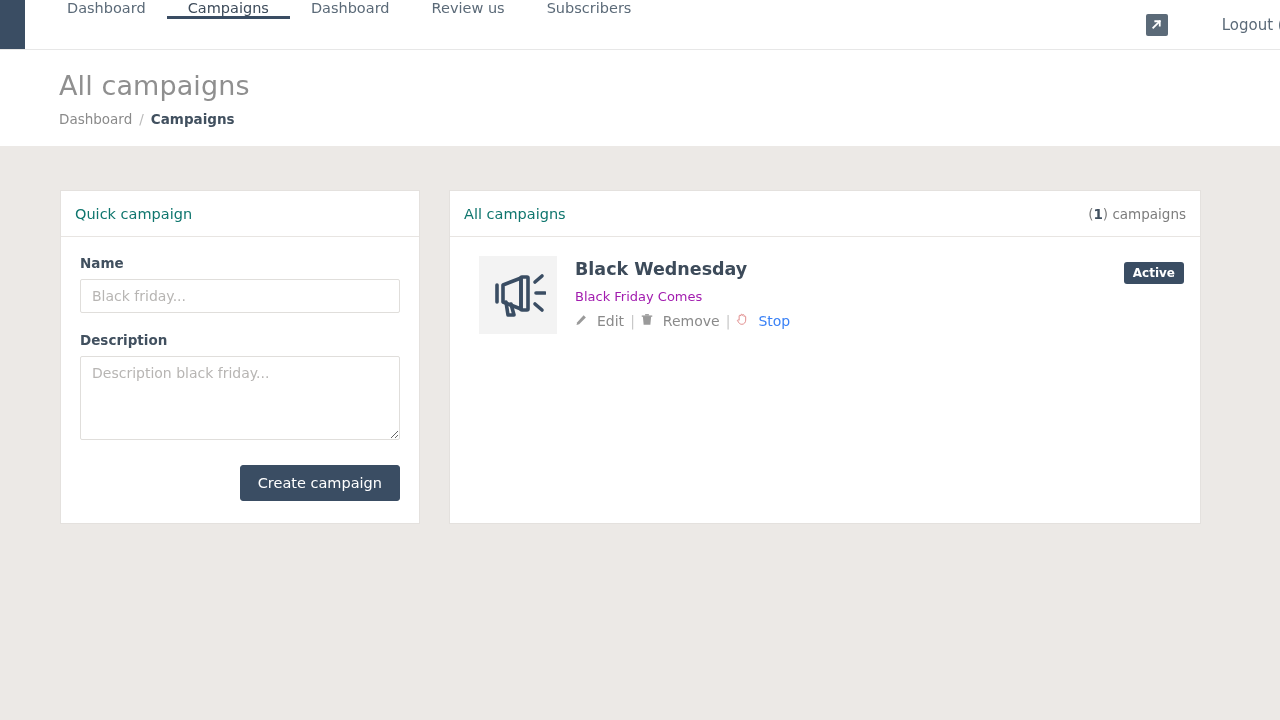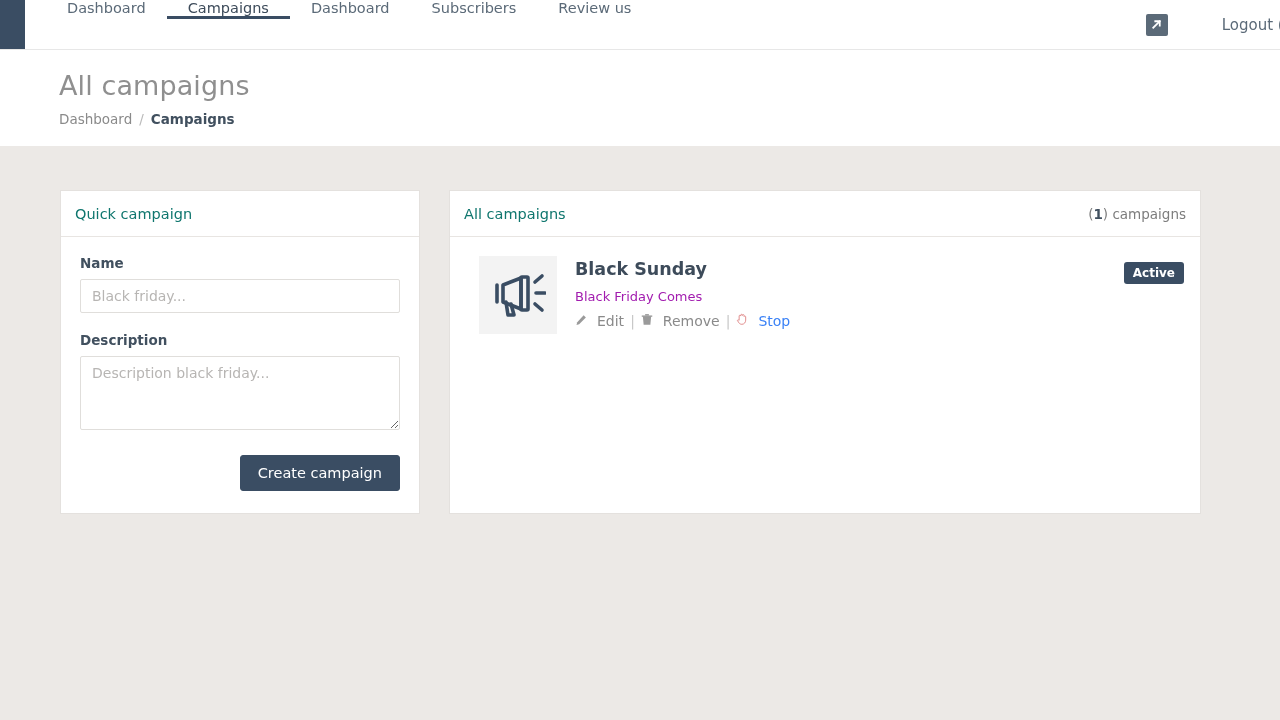--- a/index.html
+++ b/index.html
@@ -152,21 +152,21 @@
     padding: 8px 11px;
     font-family: "DejaVu Sans", sans-serif;
     font-size: 14px;
     color: #701a75;
     border-radius: 2px;
     outline: none;
   }
   .text-input { height: 34px; }
   .text-input::placeholder, .textarea-input::placeholder { color: #b7b5b3; }
   .textarea-input {
-    height: 74px;
+    height: 84px;
     resize: vertical;
     margin-bottom: 0;
   }
   .field-group { margin-bottom: 19px; }
   .field-group:last-of-type { margin-bottom: 0; }
   .btn-row { text-align: right; margin-top: 22px; }
   .btn-primary {
     background: #3a4d63;
     border: 1px solid #3a4d63;
     color: #ffffff;
@@ -245,24 +245,24 @@
     <li>
         <a class="nav-link">Dashboard</a>
       </li>
     <li>
         <a class="nav-link active">Campaigns</a>
       </li>
     <li>
         <a class="nav-link">Dashboard</a>
       </li>
     <li>
+        <a class="nav-link">Review us</a>
+      </li>
+    <li>
         <a class="nav-link">Subscribers</a>
-      </li>
-    <li>
-        <a class="nav-link">Review us</a>
       </li>
   </ul>
 
   <div class="nav-right">
     <span class="ext-link-icon">
       <svg width="13" height="13" viewBox="0 0 16 16" aria-hidden="true">
         <path d="M4 12 L12 4" stroke="#ffffff" stroke-width="2.2" fill="none" stroke-linecap="square"></path>
         <path d="M6.5 4 H12 V9.5" stroke="#ffffff" stroke-width="2.2" fill="none" stroke-linecap="square" stroke-linejoin="miter"></path>
       </svg>
     </span>
@@ -315,21 +315,21 @@
             <rect x="31" y="8" width="7" height="33" rx="1"></rect>
             <path d="M16 33 L18 46 L24 46 L21 35"></path>
             <path d="M45 13 L52 7"></path>
             <path d="M46 24 L55 24"></path>
             <path d="M45 35 L52 41"></path>
           </g>
         </svg>
       </div>
 
       <div class="campaign-info">
-        <h3 class="campaign-name">Black Sunday</h3>
+        <h3 class="campaign-name">Black Wednesday</h3>
         <p class="campaign-desc">Black Friday Comes</p>
         <div class="campaign-actions">
           <a class="act">
             <span class="icon-inline">
               <svg width="12" height="12" viewBox="0 0 16 16" aria-hidden="true">
                 <path d="M11.5 1.5 L14.5 4.5 L5.5 13.5 L2 14.5 L3 11 Z" fill="#9a9a9a"></path>
               </svg>
             </span>
             <span>Edit</span>
           </a>

